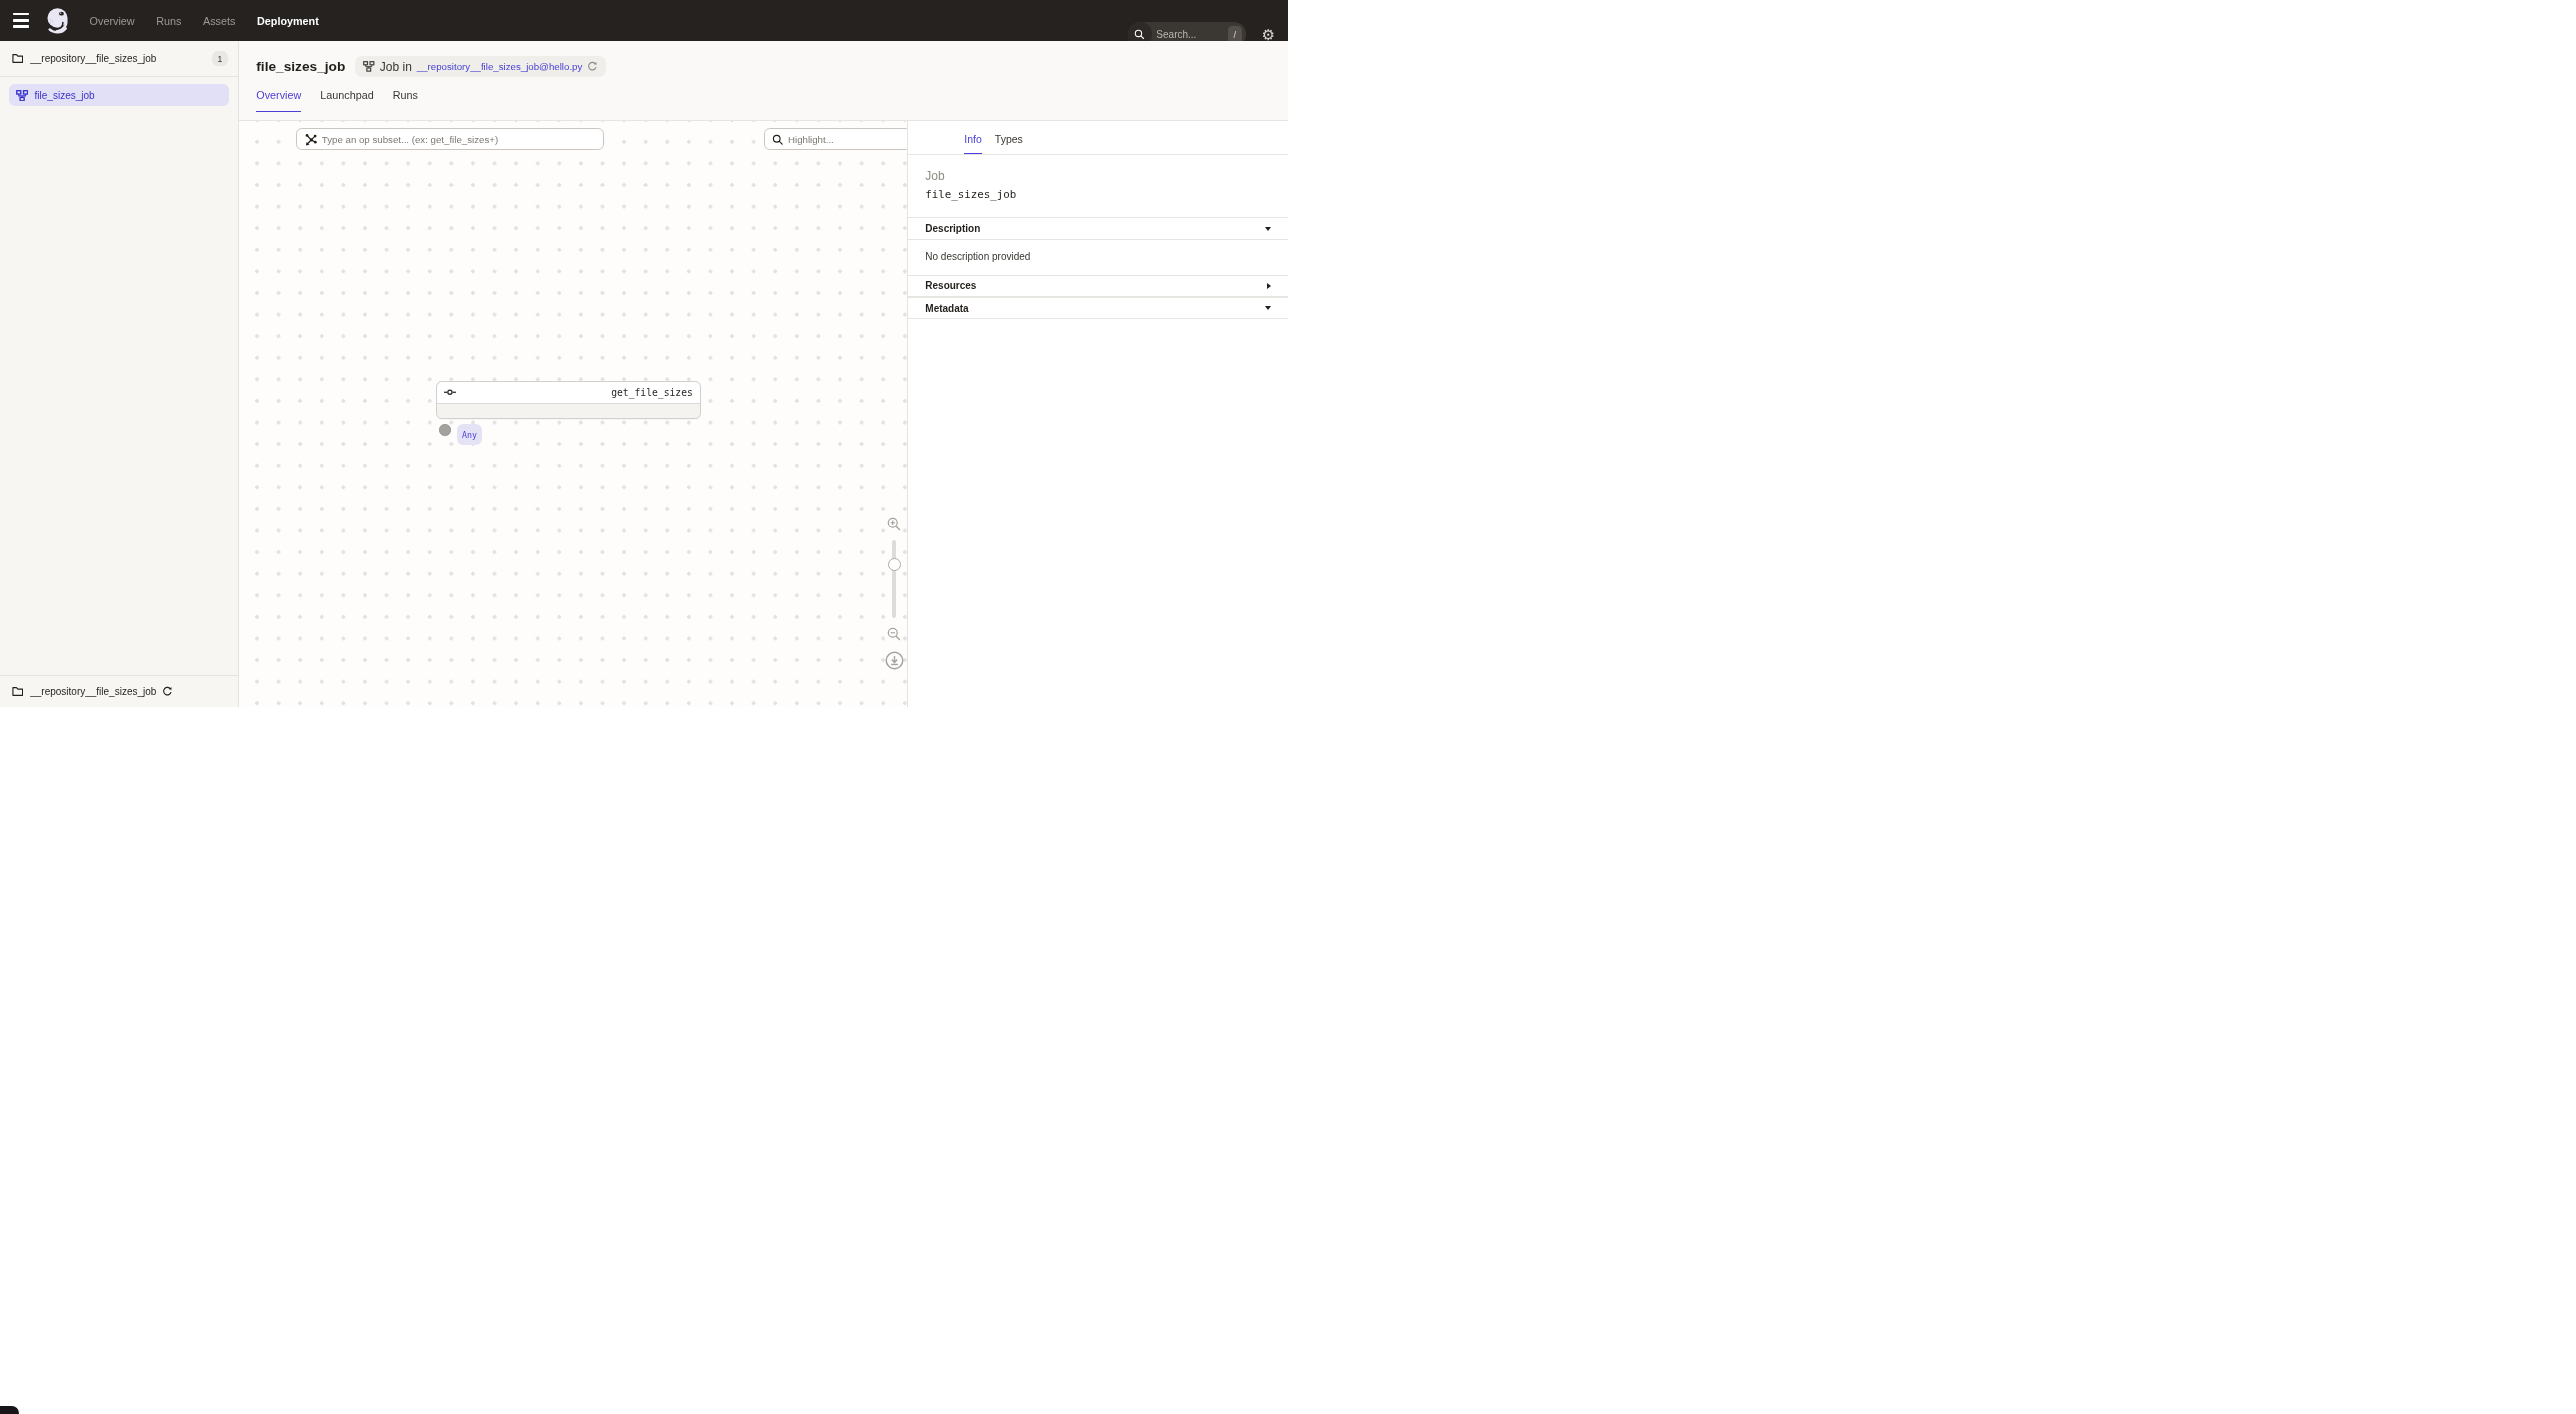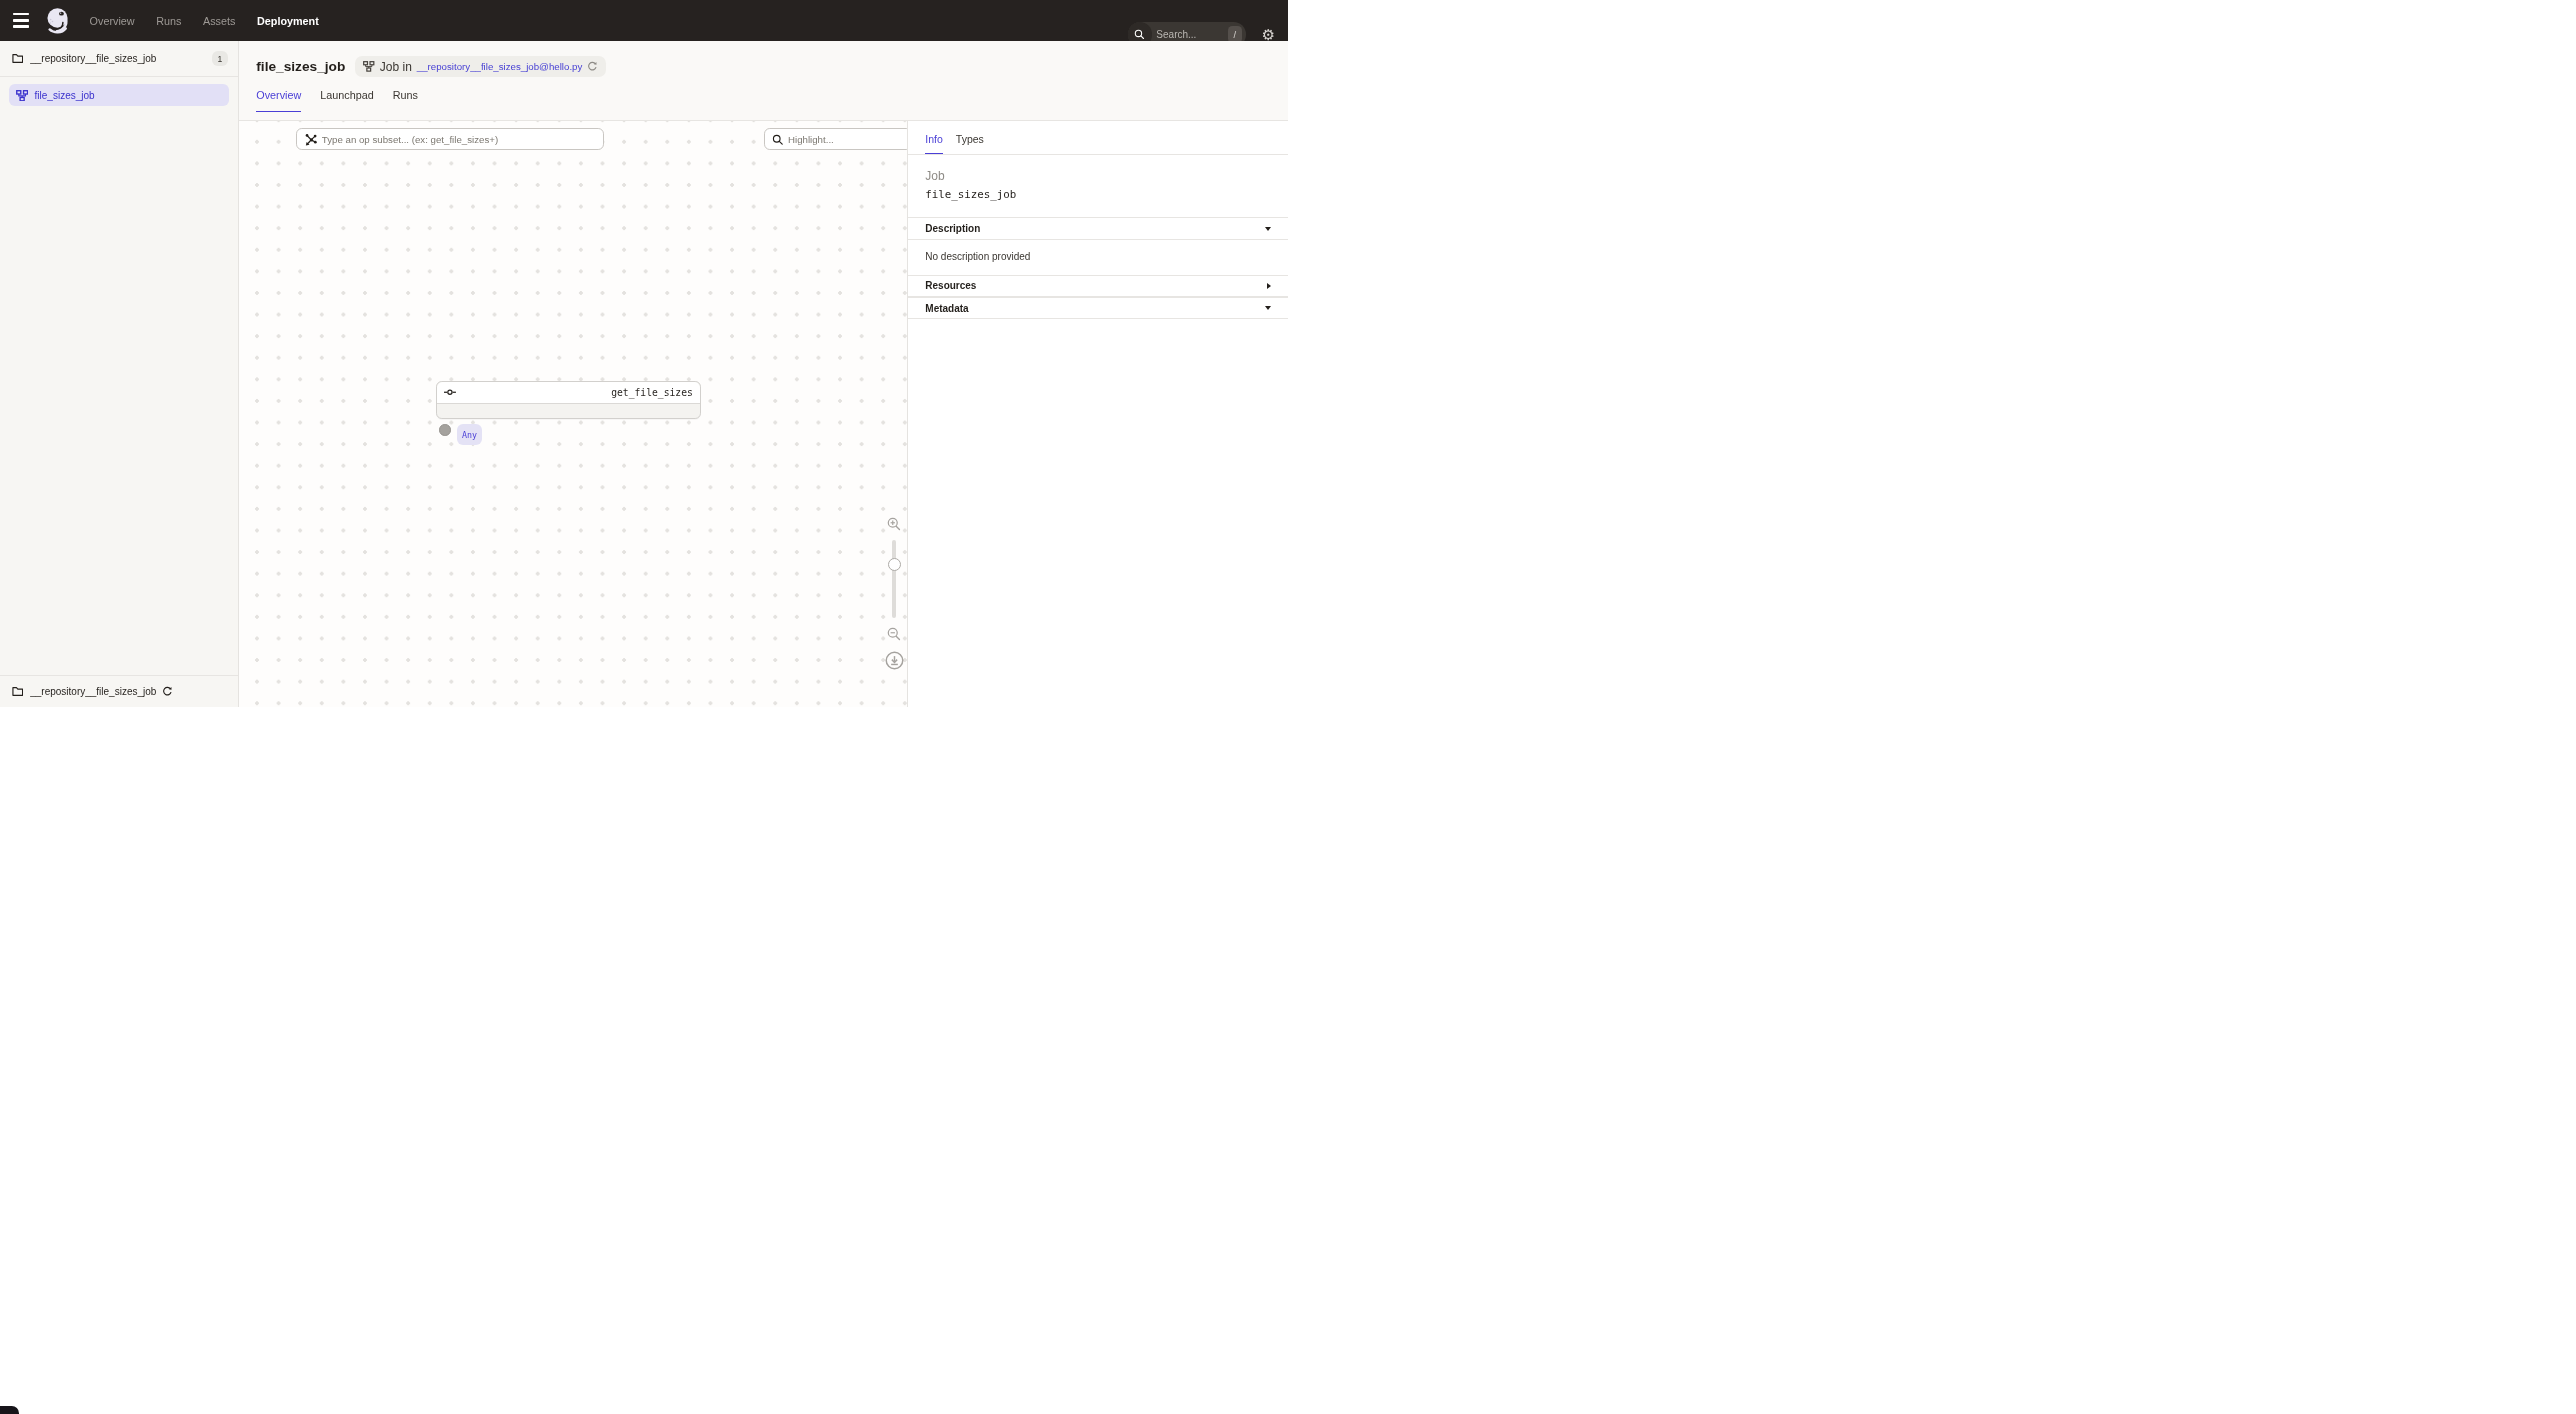--- a/index.html
+++ b/index.html
@@ -81,21 +81,21 @@
   .zoom-icon { cursor:pointer; }
   .zoom-track { position:relative; width:4.3px; height:78px; background:#DEDCD9; border-radius:2.2px; margin:9.4px 0; cursor:pointer; }
   .zoom-handle { position:absolute; left:-4.3px; top:18px; width:13px; height:13px; border-radius:50%;
                  background:#FFFFFF; border:1.4px solid #ADAAA6; cursor:grab; }
   .fit-icon { margin-top:10px; cursor:pointer; }
 
   
   .info-panel { flex:1; background:#FFFFFF; border-left:0.7px solid #E5E3E0; display:flex; flex-direction:column; }
   .panel-tabs { display:flex; gap:13px; padding:11.5px 17.3px 0 17.3px; border-bottom:0.7px solid #E7E5E2; }
   .ptab { font-size:10.5px; color:#3A3631; padding-bottom:8.6px; border-bottom:1.4px solid transparent; cursor:pointer; }
-  .ptab.active { color:#4A3FD6; border-bottom-color:#4A3FD6; }
+  .ptab.active { color:#4A3FD6; border-bottom-color:#4A3FD6;margin-left:39px; }
   .job-block { padding:14.4px 17.3px 16px 17.3px; }
   .job-label { font-size:12px; color:#8E8B86; }
   .job-name { font-size:10.8px; margin-top:5px; color:#231F1B; }
   .section-row { height:22.3px; display:flex; align-items:center; padding:0 17.3px; border-top:0.7px solid #E7E5E2; cursor:pointer;gap:8px; }
   .section-row.bb { border-bottom:0.7px solid #E7E5E2; }
   .section-row .stitle { font-size:10px; font-weight:700; color:#231F1B; }
   .caret { margin-left:auto; width:0; height:0; }
   .caret.down { border-left:3.6px solid transparent; border-right:3.6px solid transparent; border-top:4.3px solid #231F1B; }
   .caret.right { border-top:3.6px solid transparent; border-bottom:3.6px solid transparent; border-left:4.3px solid #231F1B; }
   .section-content { padding:10.8px 17.3px 13px 17.3px; font-size:10px; color:#3A3631; }

